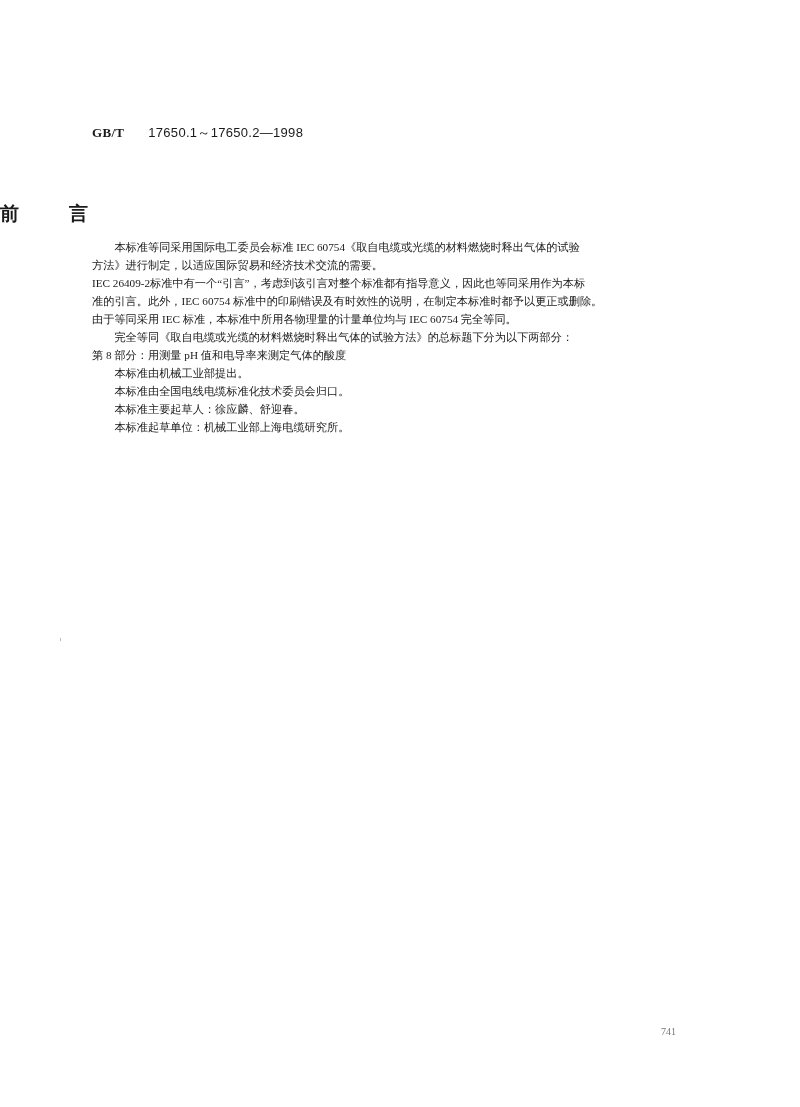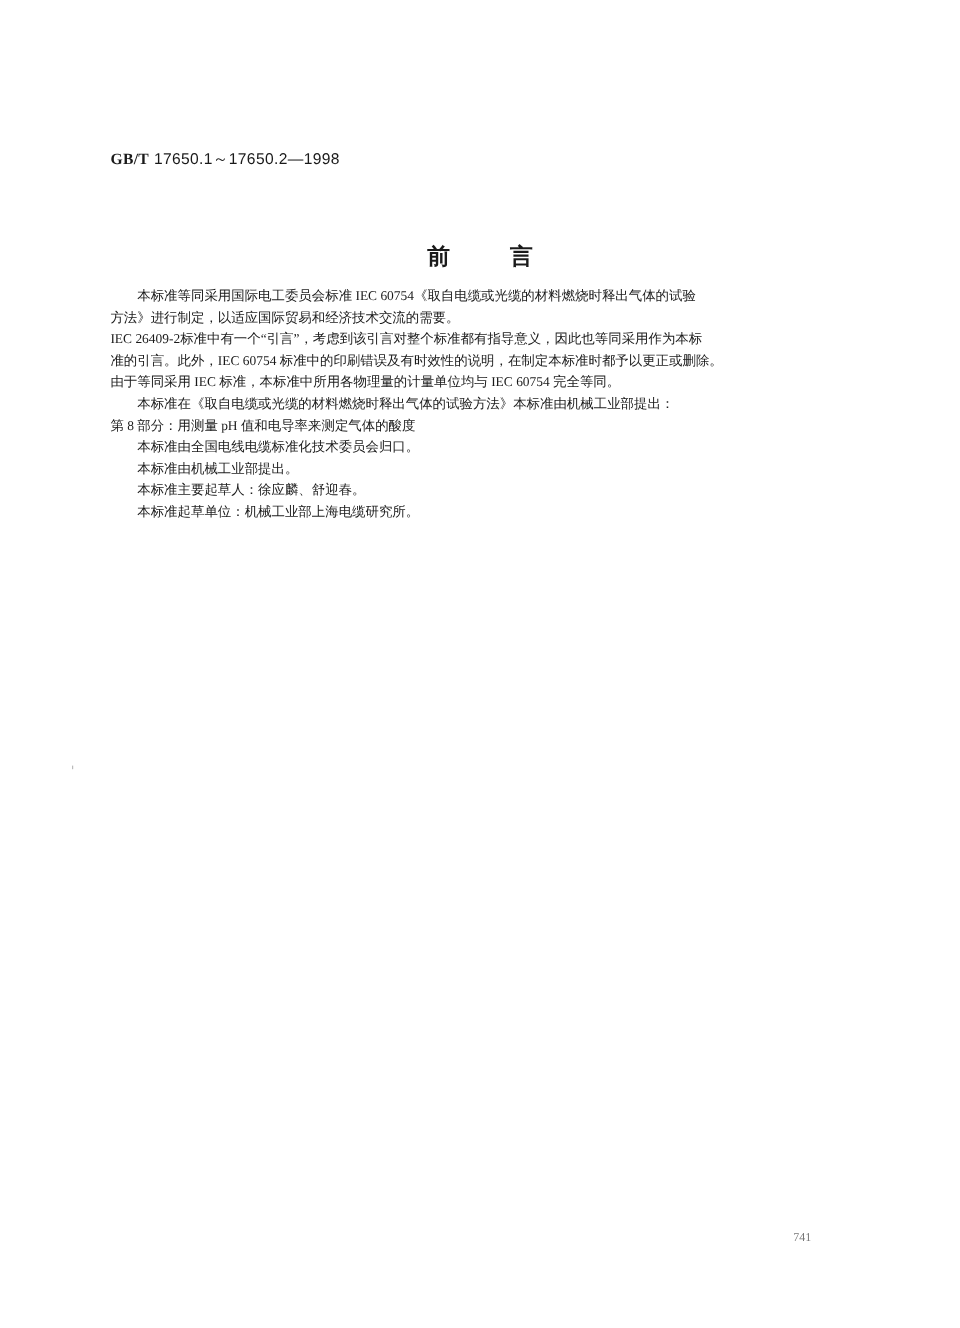--- a/index.html
+++ b/index.html
@@ -6,24 +6,24 @@
   body {
     width: 800px; height: 1107px; position: relative; overflow: hidden;
     font-family: "DejaVu Serif", "Liberation Serif", serif;
     color: #1a1a1a;
   }
   .header-code {
     position: absolute; left: 92px; top: 124px;
     font-family: "Liberation Sans", "DejaVu Sans", sans-serif;
     font-size: 13px; letter-spacing: 0.3px;
   }
-  .header-code .gb { font-family: "Liberation Serif", serif; font-weight: bold; margin-right: 4px; }
+  .header-code .gb { font-family: "Liberation Serif", serif; font-weight: bold; margin-right: 24px; }
   .title {
     position: absolute; left: 0; width: 800px; top: 201px;
-    text-align: center; font-size: 19px; font-weight: bold;
+    font-size: 19px; font-weight: bold;
     font-family: "DejaVu Sans", sans-serif;
   }
   .title span { display: inline-block; }
   .title .gap { width: 50px; }
   .body-text {
     position: absolute; left: 92px; top: 238px; width: 620px;
     font-size: 11.2px; line-height: 18px;
   }
   .line { display: block; white-space: nowrap; font-family: Liberation Serif, serif; }
   .line.indent { padding-left: 2em; }
@@ -44,23 +44,23 @@
 <div class="title">
   <span>前</span><span class="gap"></span><span>言</span>
 </div>
 
 <div class="body-text">
   <span class="line indent">本标准等同采用国际电工委员会标准 IEC 60754《取自电缆或光缆的材料燃烧时释出气体的试验</span>
   <span class="line">方法》进行制定，以适应国际贸易和经济技术交流的需要。</span>
   <span class="line">IEC 26409-2标准中有一个“引言”，考虑到该引言对整个标准都有指导意义，因此也等同采用作为本标</span>
   <span class="line">准的引言。此外，IEC 60754 标准中的印刷错误及有时效性的说明，在制定本标准时都予以更正或删除。</span>
   <span class="line">由于等同采用 IEC 标准，本标准中所用各物理量的计量单位均与 IEC 60754 完全等同。</span>
-  <span class="line indent">本标准在《取自电缆或光缆的材料燃烧时释出气体的试验方法》本标准由机械工业部提出：</span>
+  <span class="line indent">完全等同《取自电缆或光缆的材料燃烧时释出气体的试验方法》的总标题下分为以下两部分：</span>
   <span class="line indent" style="padding-left:0">第 8 部分：用测量 pH 值和电导率来测定气体的酸度</span>
+  <span class="line indent">本标准由机械工业部提出。</span>
   <span class="line indent">本标准由全国电线电缆标准化技术委员会归口。</span>
-  <span class="line indent">本标准由机械工业部提出。</span>
   <span class="line indent">本标准主要起草人：徐应麟、舒迎春。</span>
   <span class="line indent">本标准起草单位：机械工业部上海电缆研究所。</span>
 </div>
 
 <div class="speck"></div>
 
 <div class="page-number">741</div>
 
 </body></html>

